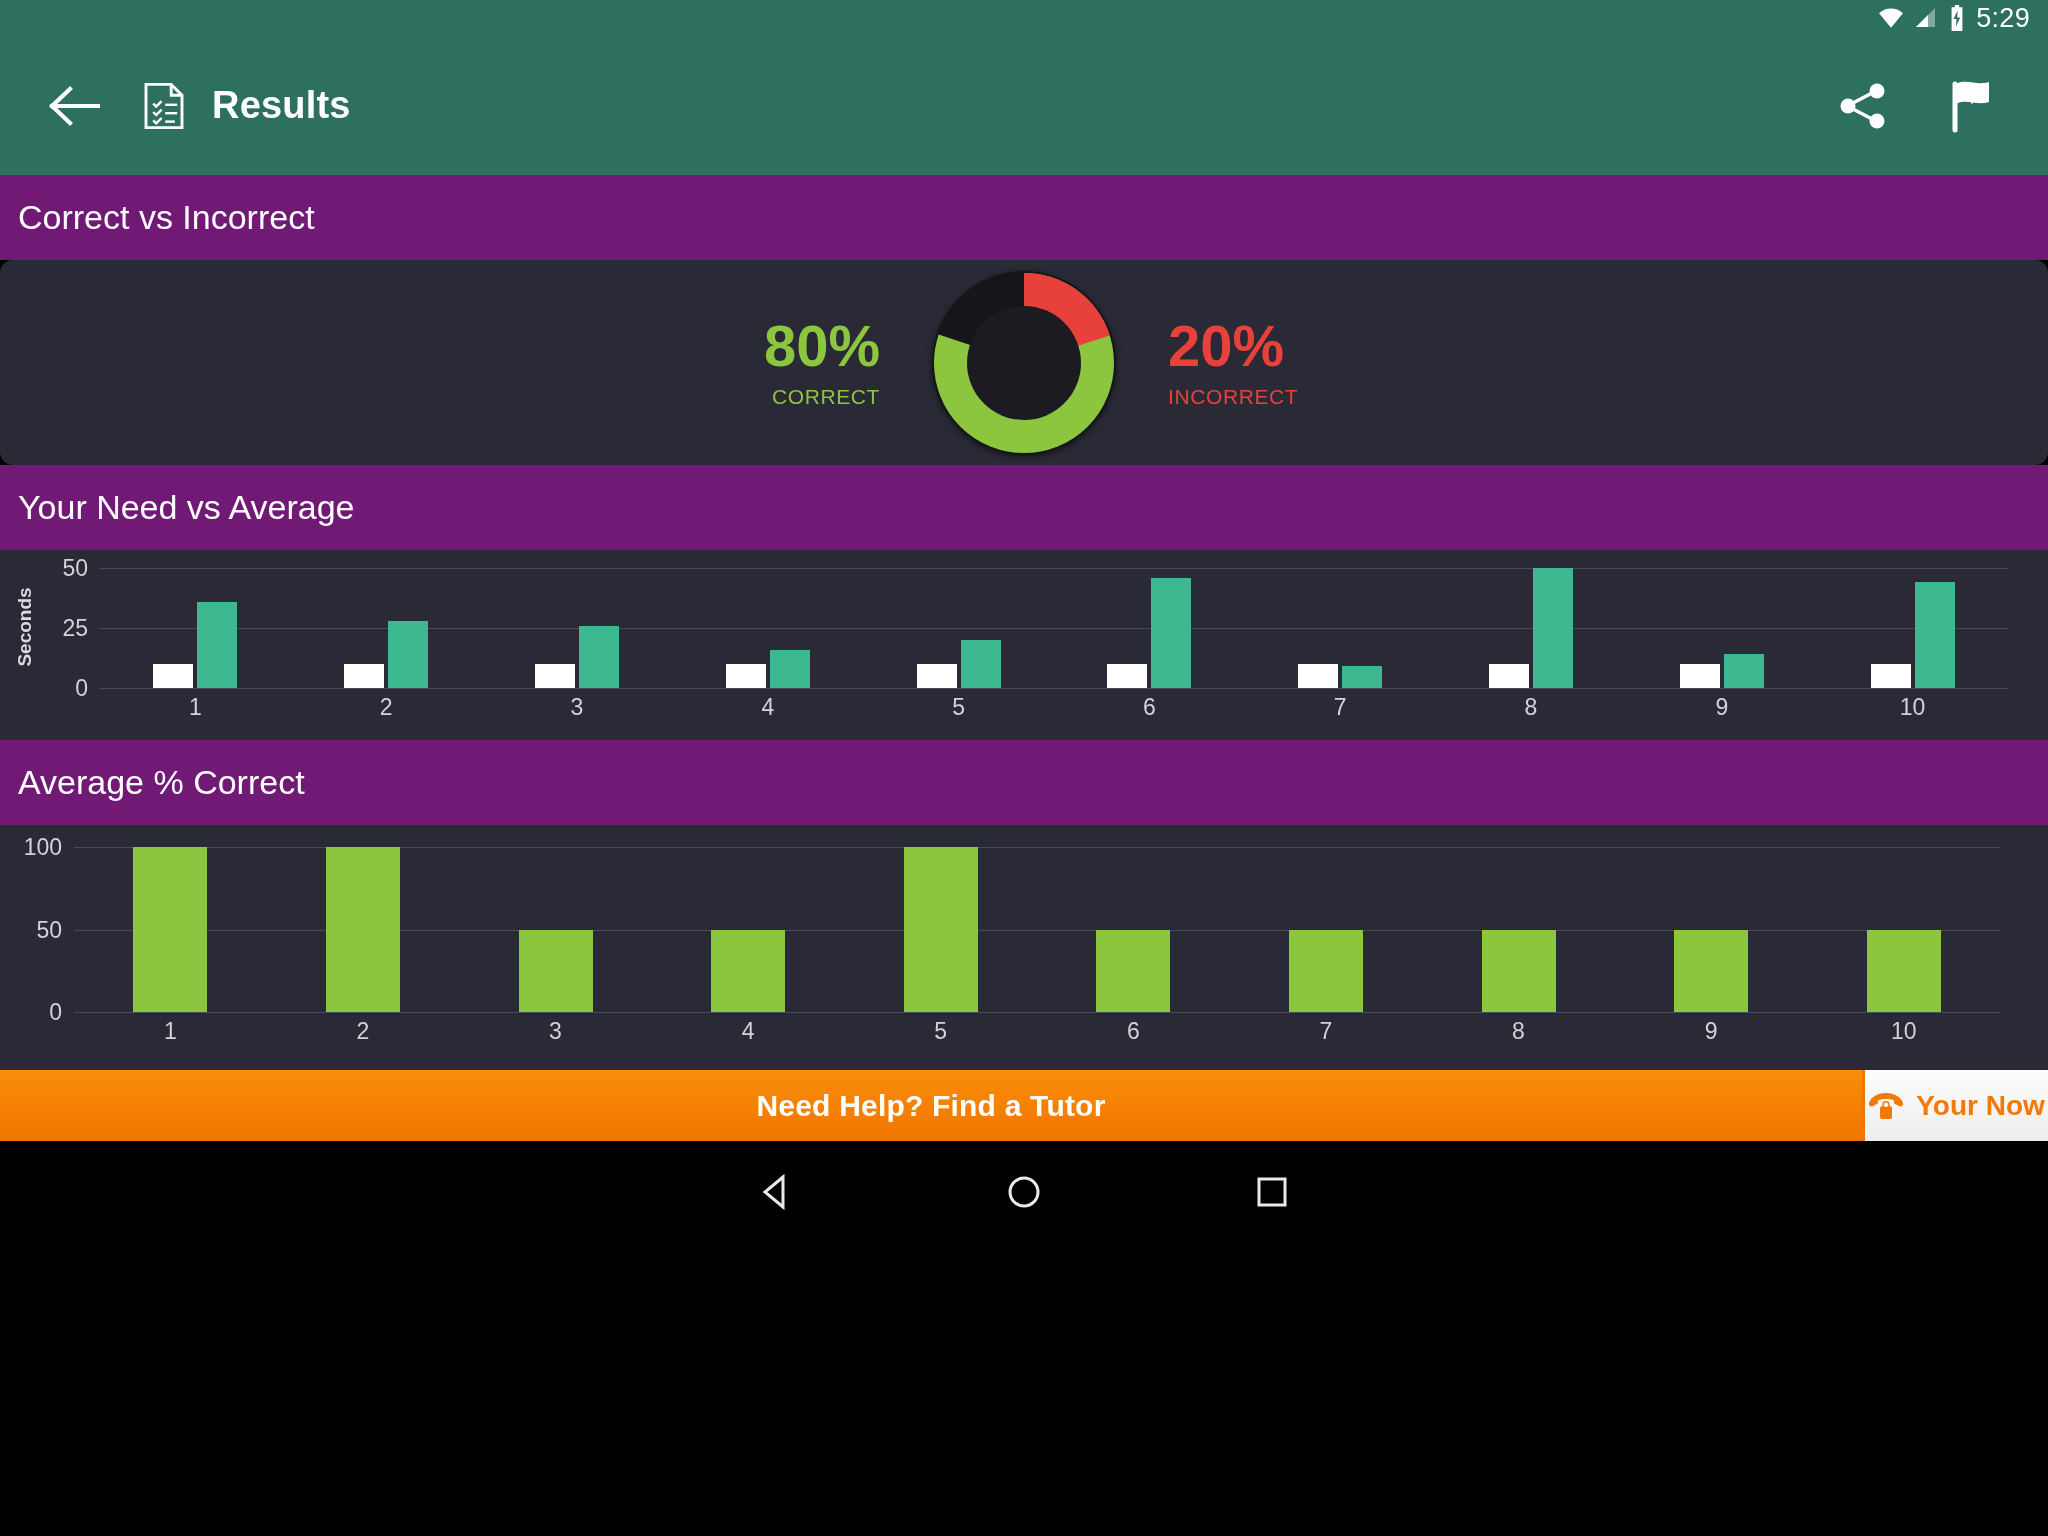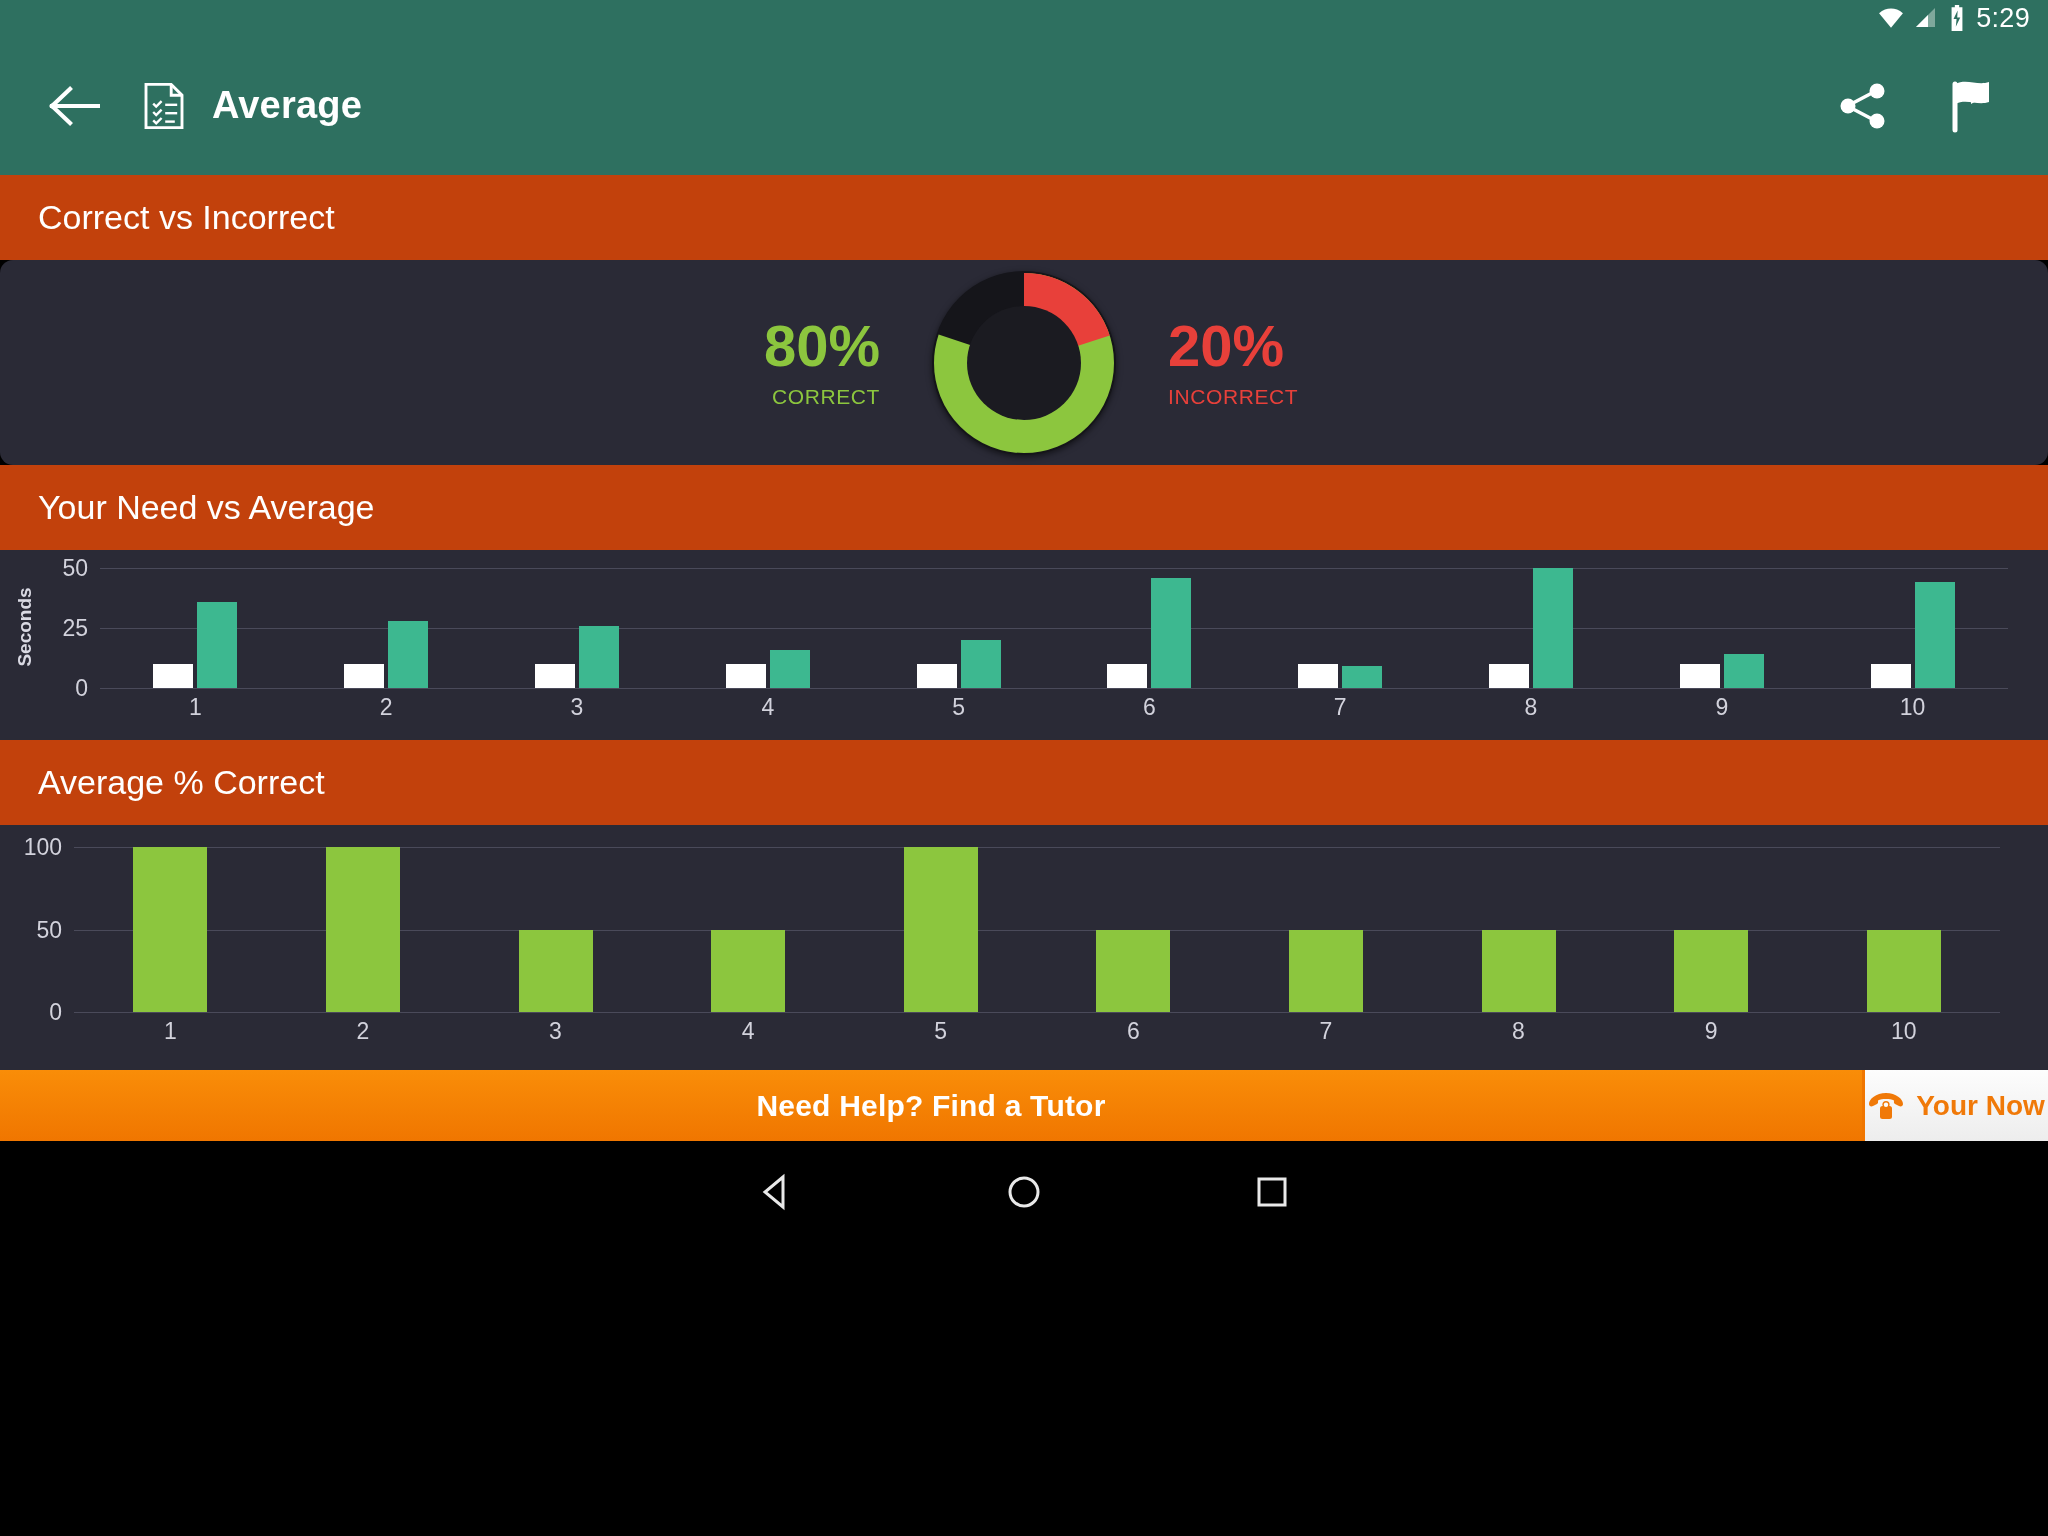--- a/index.html
+++ b/index.html
@@ -25,22 +25,22 @@
   }
   .back-btn{ width:64px; height:64px; display:flex; align-items:center; justify-content:center; cursor:pointer; }
   .doc-ico{ width:44px; height:48px; margin-left:36px; }
   .appbar-title{ color:#fff; font-size:38px; font-weight:bold; margin-left:26px; letter-spacing:.2px; }
   .appbar-spacer{ flex:1; }
   .appbar-actions{ display:flex; align-items:center; gap:46px; padding-right:20px; }
   .act-btn{ width:62px; height:62px; display:flex; align-items:center; justify-content:center; cursor:pointer; }
 
   
   .sec-head{
-    background:#c2410c; height:85px; display:flex; align-items:center;
-    padding-left:38px;
+    background:#701a75; height:85px; display:flex; align-items:center;
+    padding-left:18px;
   }
   .sec-title{ color:#FFFFFF; font-size:34px; font-weight:400; }
 
   
   .panel{ background:#2A2A36; }
   .donut-panel{ height:205px; display:flex; align-items:center; justify-content:center; position:relative;border-radius:13px; }
 
   .donut-row{ display:flex; align-items:center; justify-content:center; gap:0; width:100%; }
   .stat{ width:300px; text-align:center; }
   .stat.left{ text-align:right; padding-right:44px; }
@@ -123,21 +123,21 @@
   <svg class="doc-ico" viewBox="0 0 34 40">
     <path d="M2 2 h21 l9 9 v27 h-30 z" fill="none" stroke="#ffffff" stroke-width="2.4"></path>
     <path d="M23 2 v9 h9" fill="none" stroke="#ffffff" stroke-width="2.4"></path>
     <path d="M8 18 l2.5 2.5 L15 16" stroke="#ffffff" stroke-width="2" fill="none"></path>
     <path d="M18 19 h10" stroke="#ffffff" stroke-width="2"></path>
     <path d="M8 25 l2.5 2.5 L15 23" stroke="#ffffff" stroke-width="2" fill="none"></path>
     <path d="M18 26 h10" stroke="#ffffff" stroke-width="2"></path>
     <path d="M8 32 l2.5 2.5 L15 30" stroke="#ffffff" stroke-width="2" fill="none"></path>
     <path d="M18 33 h8" stroke="#ffffff" stroke-width="2"></path>
   </svg>
-  <span class="appbar-title">Average</span>
+  <span class="appbar-title">Results</span>
   <div class="appbar-spacer"></div>
   <div class="appbar-actions">
     <div class="act-btn">
       <svg width="56" height="56" viewBox="0 0 56 56">
         <circle cx="42" cy="13" r="7.5" fill="#ffffff"></circle>
         <circle cx="13" cy="28" r="7.5" fill="#ffffff"></circle>
         <circle cx="42" cy="43" r="7.5" fill="#ffffff"></circle>
         <path d="M18 25 L37 15 M18 31 L37 41" stroke="#ffffff" stroke-width="3.6"></path>
       </svg>
     </div>

